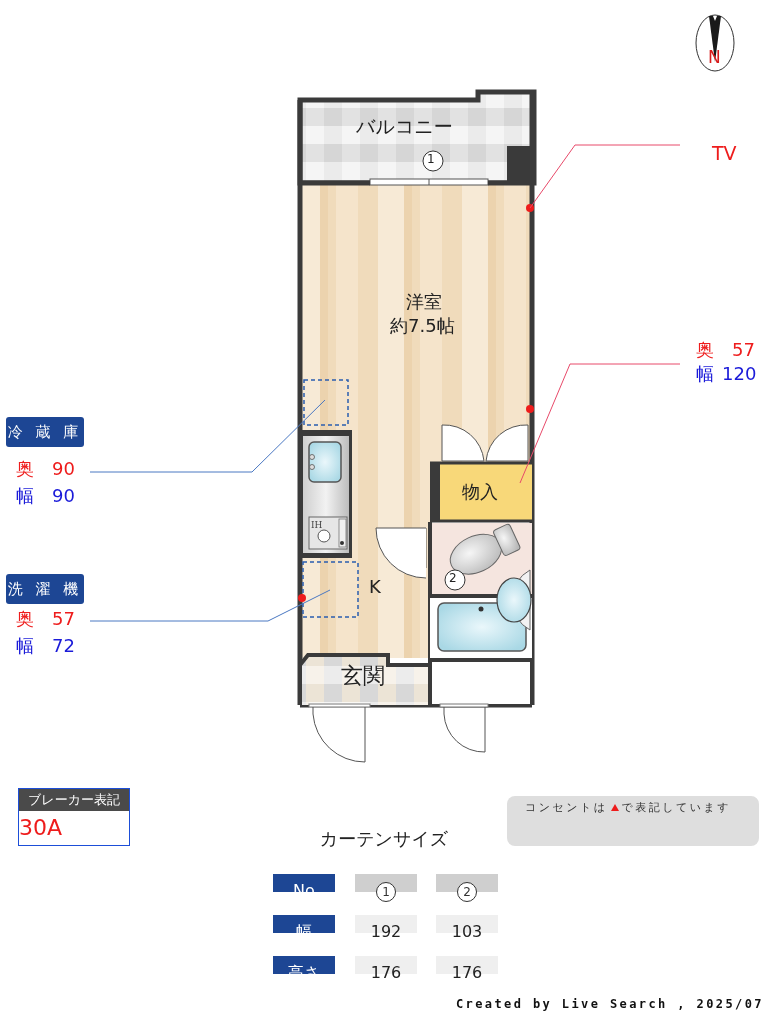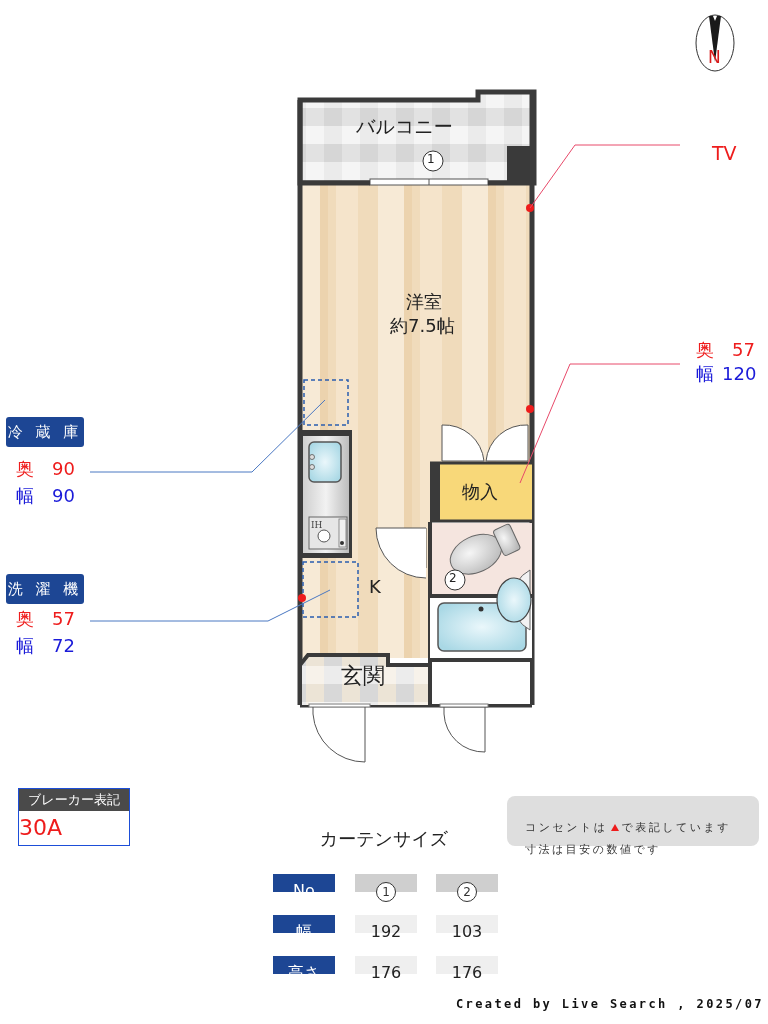--- a/index.html
+++ b/index.html
@@ -9,21 +9,21 @@
   .label-box { position:absolute; background:#1d4694; color:#fff; border-radius:3px; font-size:15px; letter-spacing:4px; text-align:center; line-height:30px; height:30px; }
   .dim { position:absolute; font-size:18px; line-height:24px; }
   .dim .k { display:inline-block; width:36px; }
   .red { color:#ee1c1c; }
   .blue { color:#1b1bd9; }
   .breaker { position:absolute; left:18px; top:788px; width:110px; border:1px solid #1d4ed8; }
   .breaker .hd { background:#4a4a4a; color:#fff; font-size:13px; text-align:center; line-height:22px; height:22px; }
   .breaker .val { color:#ee1c1c; font-size:22px; line-height:34px; height:34px; background:#fff; }
   .note { position:absolute; left:507px; top:796px; width:252px; height:50px; background:#dedede; border-radius:8px; font-size:11px; letter-spacing:2.5px; color:#333; padding-left:18px; box-sizing:border-box; }
   .note div { line-height:22px; }
-  .note .l1 { margin-top:21px; }
+  .note .l1 { margin-top:1px; }
   .tri { display:inline-block; width:0; height:0; border-left:4px solid transparent; border-right:4px solid transparent; border-bottom:7px solid #ee1c1c; margin:0 3px; vertical-align:0; }
   .ctitle { position:absolute; left:300px; top:827px; width:168px; text-align:center; font-size:18px; color:#222; }
   .ctable { position:absolute; left:273px; top:874px; }
   .ctable .row { position:absolute; left:0; height:34px; }
   .ctable .cell { position:absolute; top:0; height:18px; width:62px; text-align:center; line-height:34px; font-size:16px; }
   .cell.hdr { background:#1d4694; color:#fff; }
   .cell.no { background:#cfcfcf; color:#333; }
   .cell.val { background:#efefef; color:#222; }
   .circ { display:inline-block; width:18px; height:18px; line-height:18px; border:1px solid #333; border-radius:50%; font-size:12px; background:#fff; }
   .credit { position:absolute; right:4px; top:997px; font-family:"DejaVu Sans Mono", monospace; font-size:12px; letter-spacing:2.4px; color:#111; font-weight:bold; }
@@ -203,21 +203,20 @@
   <div class="blue"><span class="k">幅</span><span>72</span></div>
 </div>
 
 <div class="breaker">
   <div class="hd">ブレーカー表記</div>
   <div class="val">30A</div>
 </div>
 
 <div class="note">
   <div class="l1"><span>コンセントは</span><span class="tri"></span><span>で表記しています</span></div>
-  <div>寸法は目安の数値です</div>
 </div>
 
 <div class="ctitle">カーテンサイズ</div>
 <div class="ctable">
   <div class="row" style="top:0">
     <div class="cell hdr" style="left:0">No</div>
     <div class="cell no" style="left:82px"><span class="circ">1</span></div>
     <div class="cell no" style="left:163px"><span class="circ">2</span></div>
   </div>
   <div class="row" style="top:41px">

